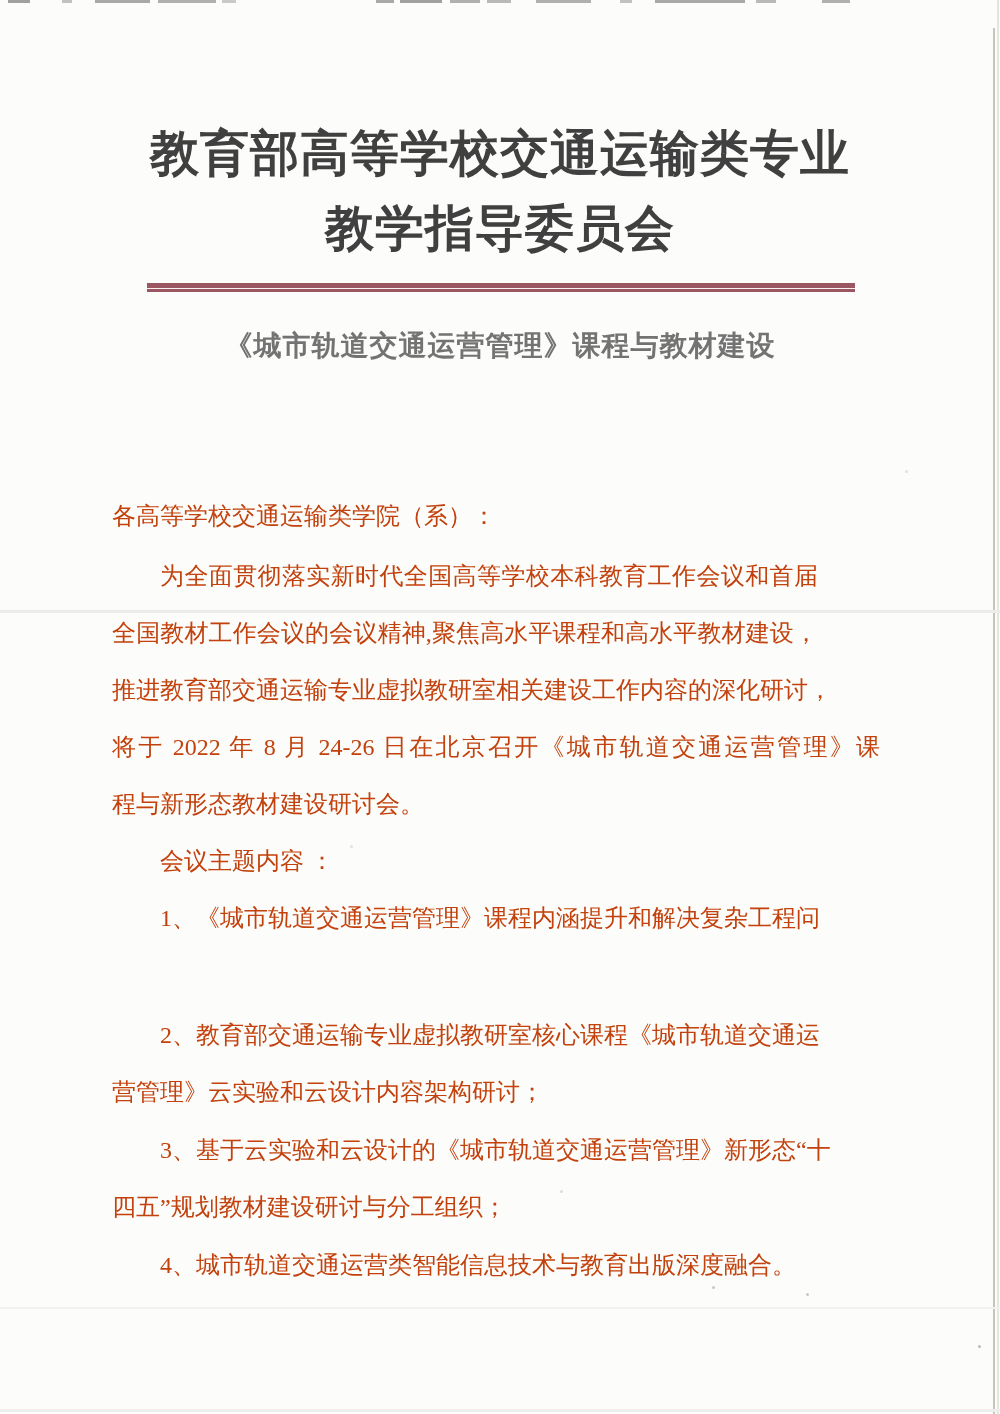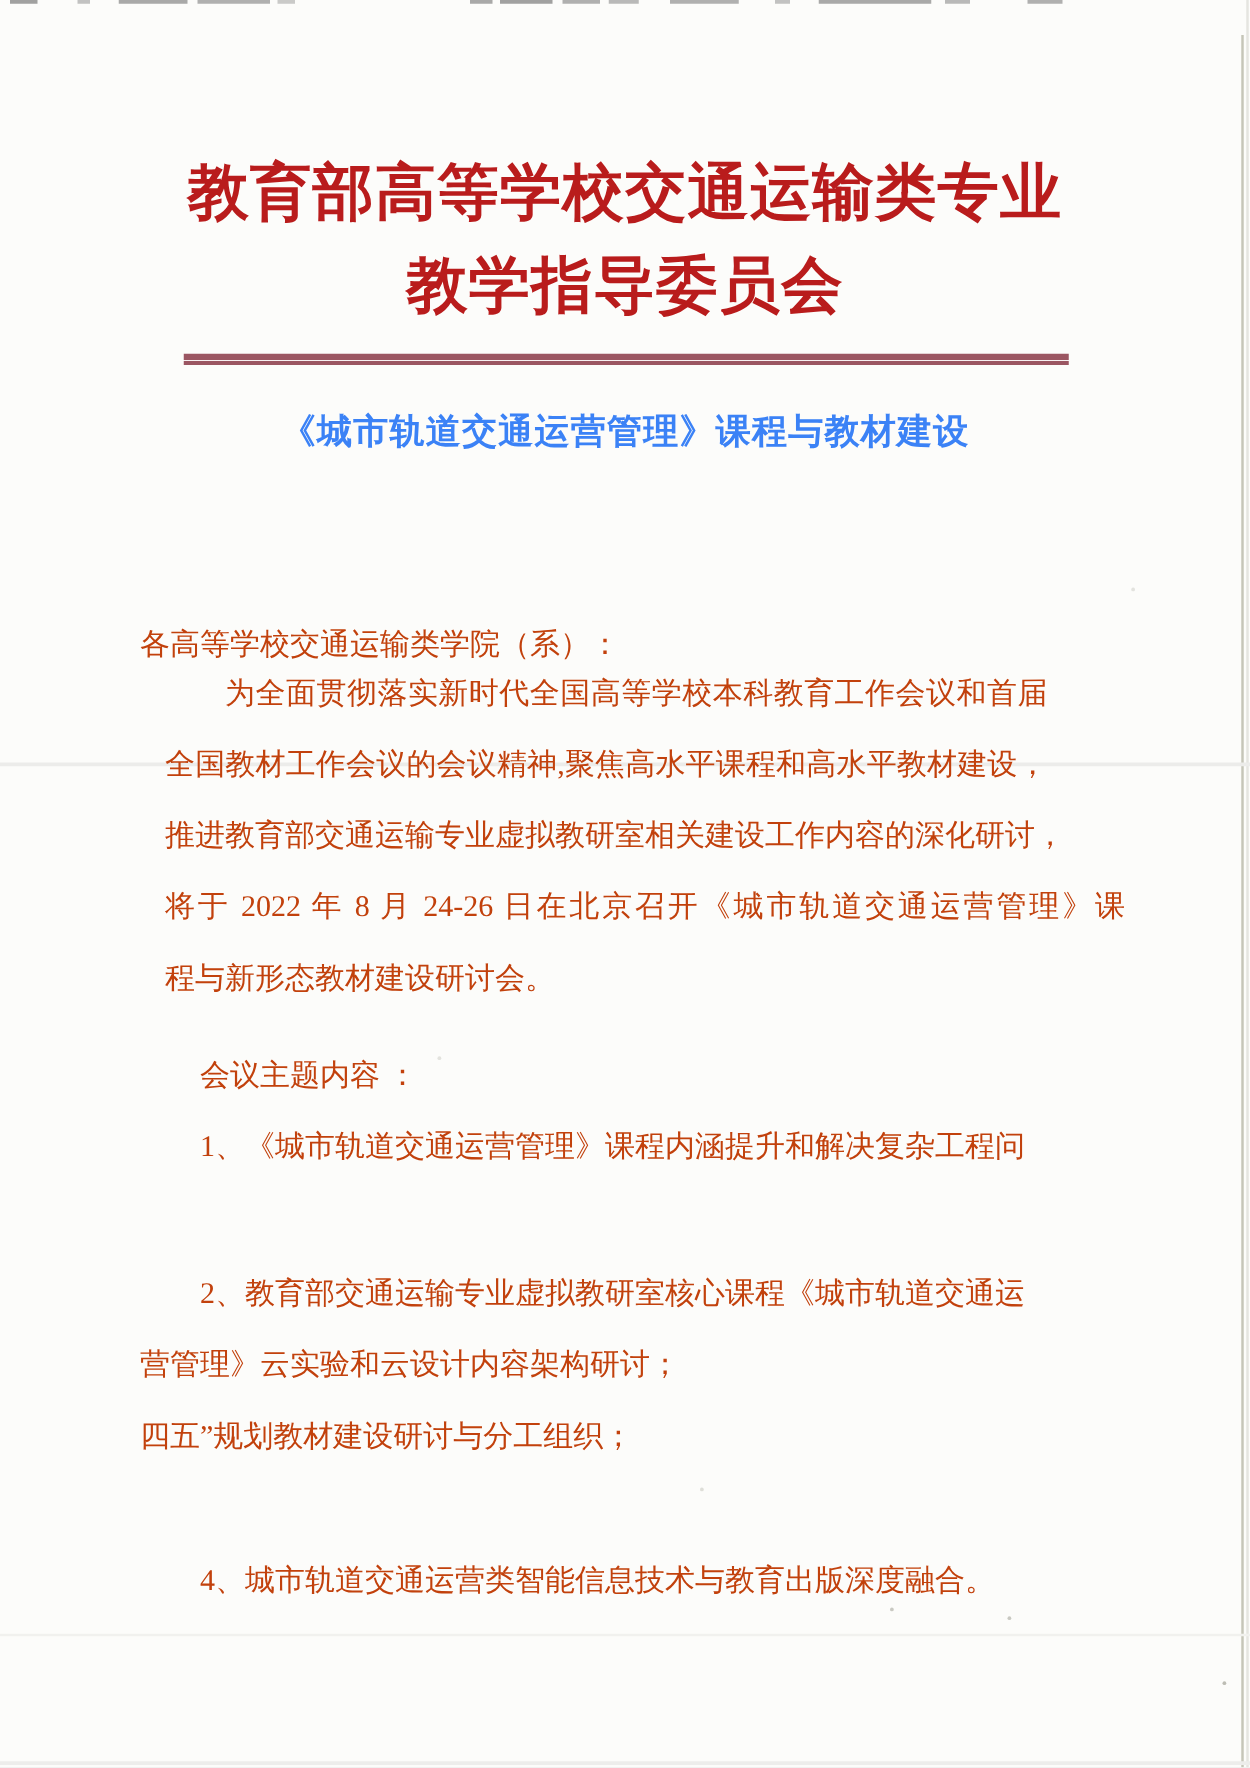--- a/index.html
+++ b/index.html
@@ -19,21 +19,21 @@
   .rule{
     position:absolute;top:283px;left:147px;width:708px;height:9px;
     background:linear-gradient(180deg,
       #9b5662 0%, #9b5662 52%,
       #f7f0f1 52%, #f7f0f1 68%,
       #9b5662 68%, #9b5662 100%);
   }
   
   .doc-title{
     position:absolute;top:318px;left:0;width:100%;text-align:center;
-    font-size:28px;font-weight:bold;color:#3b82f6;line-height:56px;
+    font-size:28px;font-weight:bold;color:#737373;line-height:56px;
     letter-spacing:1px;
   }
   
   .bline{
     height:57px;line-height:57px;font-size:24px;letter-spacing:0;
     white-space:nowrap;color:#c2410c;
   }
   .block{position:absolute;left:112px;width:706px;}
   .fill{text-align:justify;text-align-last:justify;}
   .ind{padding-left:48px;}
@@ -75,34 +75,34 @@
 
   <div class="artifact" style="top:0;left:0;width:1000px;height:1414px;">
     <div class="speck" style="left:712px;top:1286px;"></div>
     <div class="speck" style="left:806px;top:1293px;"></div>
     <div class="speck" style="left:978px;top:1345px;background:#bdbdb4;"></div>
     <div class="speck" style="left:560px;top:1190px;opacity:.6;"></div>
     <div class="speck" style="left:350px;top:845px;opacity:.5;"></div>
     <div class="speck" style="left:905px;top:470px;opacity:.5;"></div>
   </div>
 
-  <header class="letterhead" style="color:#b91c1c;">
+  <header class="letterhead" style="color:#404040;">
     <div>教育部高等学校交通运输类专业</div>
     <div>教学指导委员会</div>
   </header>
 
   <div class="rule"></div>
 
   <div class="doc-title">
     <div>《城市轨道交通运营管理》课程与教材建设</div>
   </div>
 
   <div class="salutation bline">各高等学校交通运输类学院（系）：</div>
 
-  <div class="block" style="top:527px;margin-left:20px;">
+  <div class="block" style="top:548px;">
     <div class="bline ind fill">为全面贯彻落实新时代全国高等学校本科教育工作会议和首届</div>
     <div class="bline fill">全国教材工作会议的会议精神,聚焦高水平课程和高水平教材建设，</div>
     <div class="bline fill">推进教育部交通运输专业虚拟教研室相关建设工作内容的深化研讨，</div>
     <div class="bline wide fill">将于 2022 年 8 月 24-26 日在北京召开《城市轨道交通运营管理》课</div>
     <div class="bline">程与新形态教材建设研讨会。</div>
   </div>
 
   <div class="block" style="top:833px;">
     <div class="bline ind">会议主题内容 ：</div>
   </div>
@@ -110,20 +110,21 @@
   <div class="block" style="top:890px;">
     <div class="bline ind fill">1、《城市轨道交通运营管理》课程内涵提升和解决复杂工程问</div>
   </div>
 
   <div class="block" style="top:1007px;">
     <div class="bline ind fill">2、教育部交通运输专业虚拟教研室核心课程《城市轨道交通运</div>
     <div class="bline">营管理》云实验和云设计内容架构研讨；</div>
   </div>
 
   <div class="block" style="top:1122px;">
+    <div class="bline ind fill">3、基于云实验和云设计的《城市轨道交通运营管理》新形态“十</div>
     <div class="bline">四五”规划教材建设研讨与分工组织；</div>
   </div>
 
   <div class="block" style="top:1237px;">
     <div class="bline ind">4、城市轨道交通运营类智能信息技术与教育出版深度融合。</div>
   </div>
 
 </div>
 
 </body></html>

